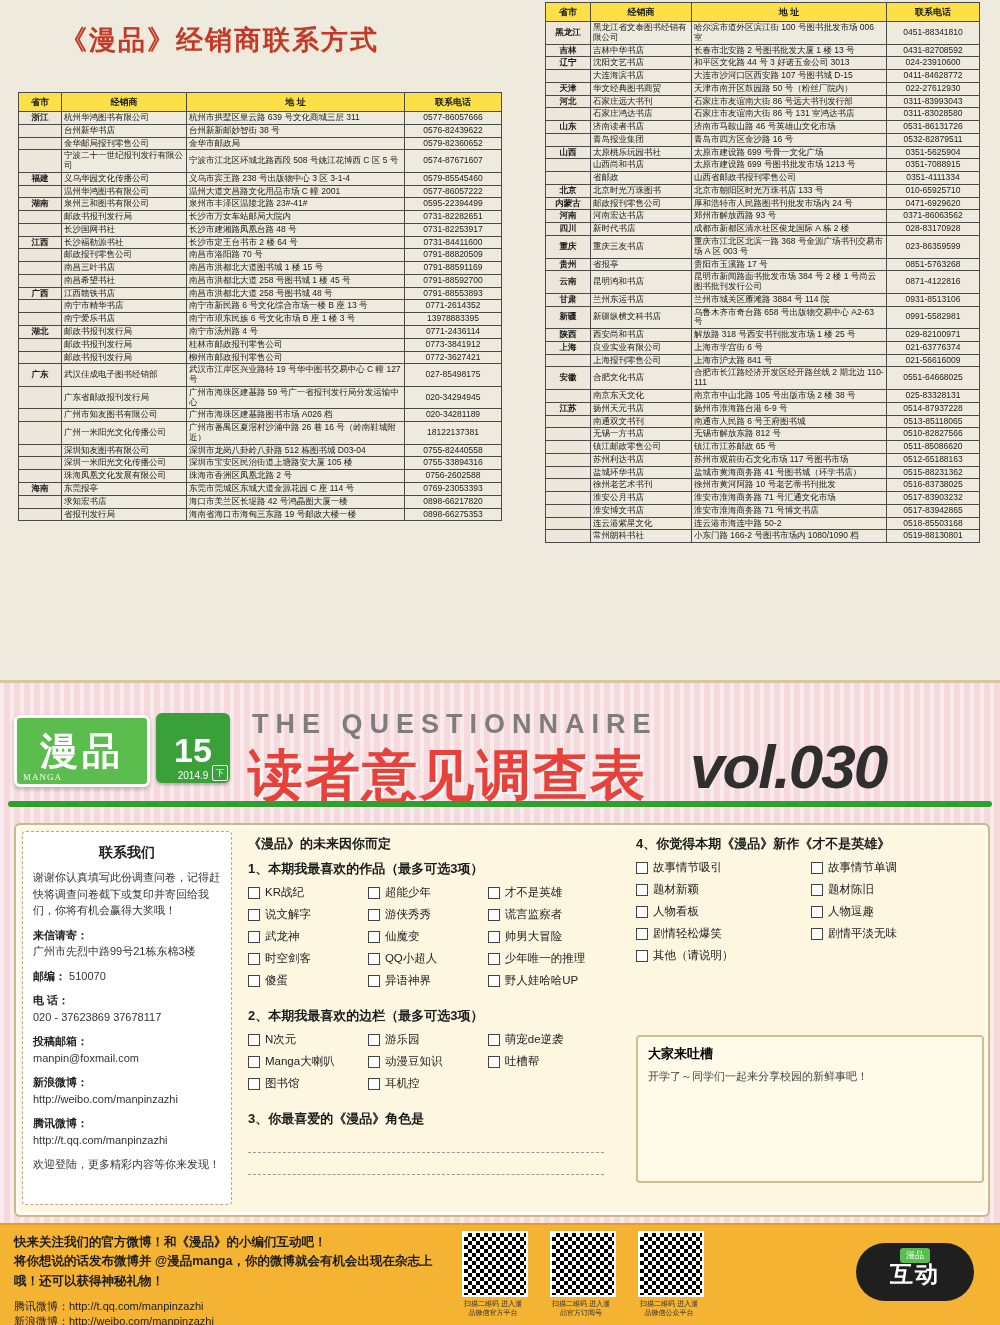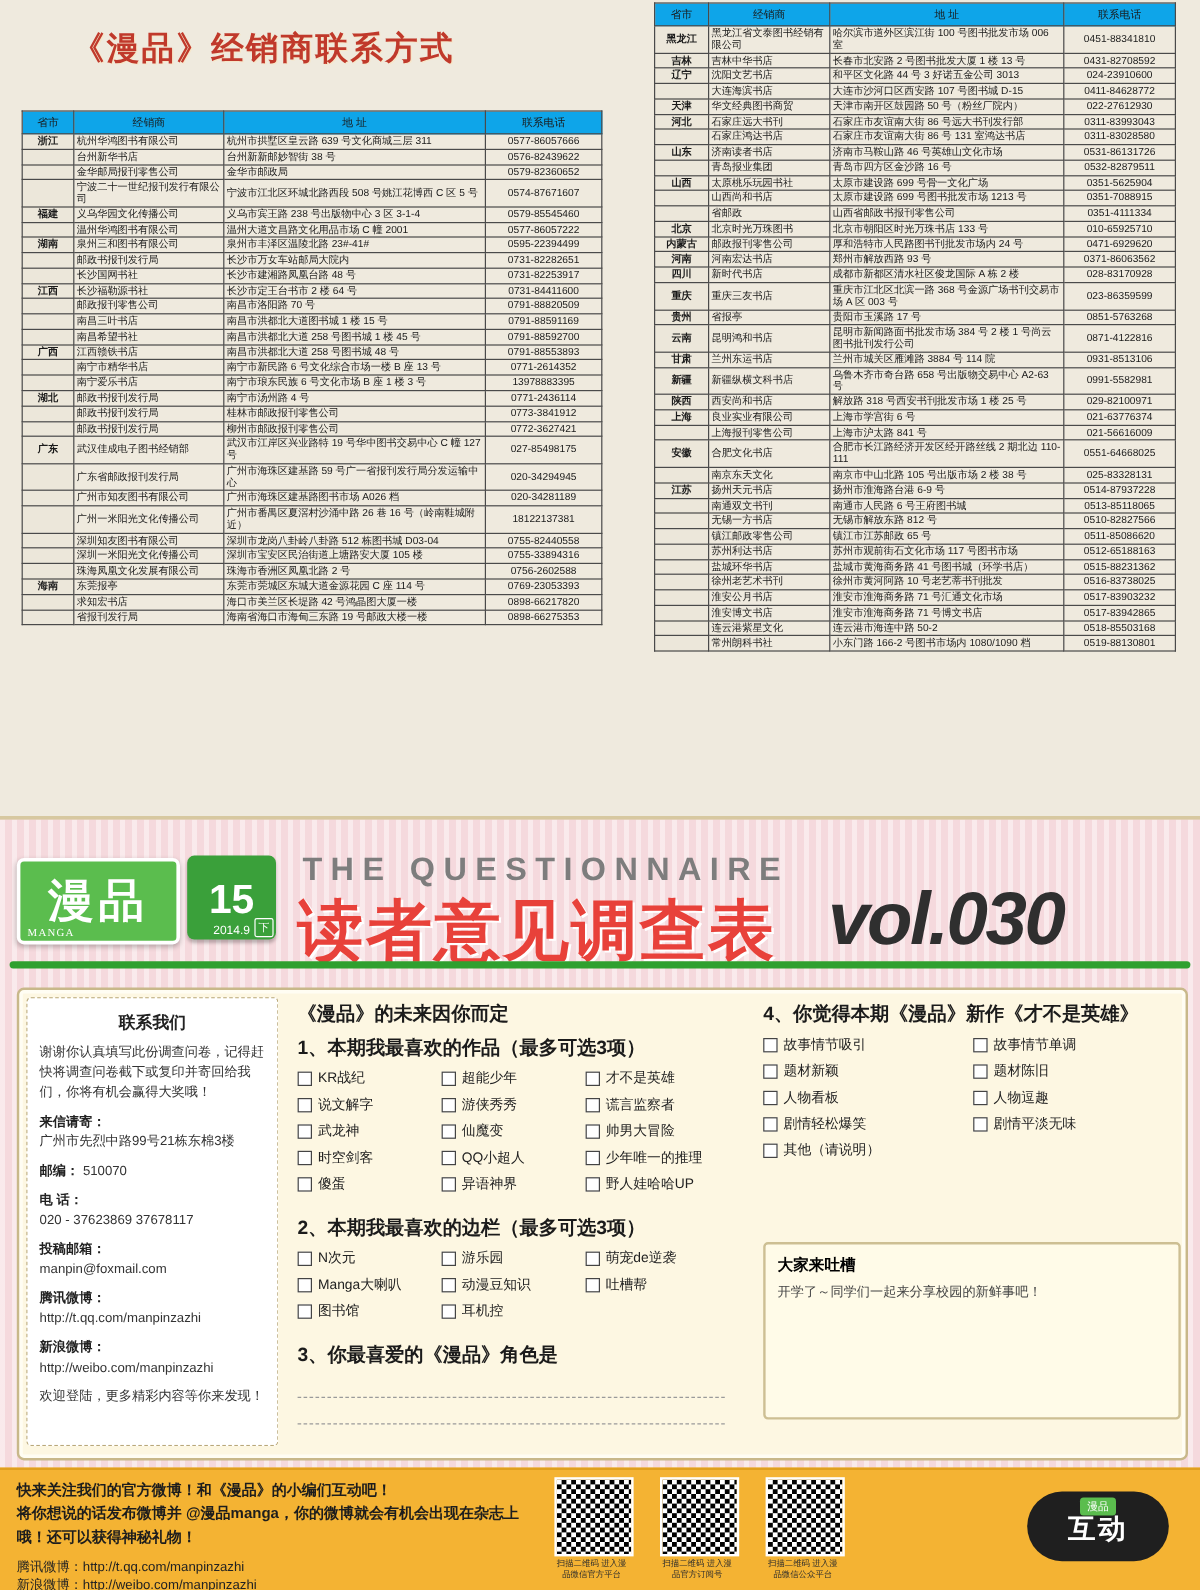--- a/index.html
+++ b/index.html
@@ -28,22 +28,22 @@
     color:#1a1a1a;
     table-layout:fixed;
   }
   table.dealer th,table.dealer td{
     border:1px solid #4a4a4a;
     padding:1px 2px;
     line-height:1.15;
     vertical-align:middle;
   }
   table.dealer th{
-    background:#0ea5e9;
-    font-weight:normal;
+    background:#fde047;
+    font-weight:bold;
     text-align:center;
     font-size:9px;
     height:16px;
   }
   td.prov{
     text-align:center;font-weight:bold;background:#ece7da;width:38px;
   }
   td.dealer-name{width:118px;}
   td.addr{width:210px;}
   td.tel{width:92px;text-align:center;}
@@ -130,21 +130,21 @@
   }
   .col-contact .blk{margin-bottom:8px;}
   .col-contact .lbl{font-weight:bold;color:#222;}
   .col-mid{
     position:absolute;left:232px;top:10px;width:360px;
   }
   .col-right{
     position:absolute;left:620px;top:10px;width:350px;
   }
   .q-head{
-    font-size:16px;font-weight:bold;color:#1b1b1b;margin:0 0 7px 0;
+    font-size:13px;font-weight:bold;color:#1b1b1b;margin:0 0 7px 0;
   }
   .opts{
     display:flex;flex-wrap:wrap;margin-bottom:12px;
   }
   .opt{
     width:33.3%;box-sizing:border-box;
     font-size:11.5px;color:#222;margin-bottom:7px;
     display:flex;align-items:center;
   }
   .opt .box{
@@ -659,26 +659,26 @@
       </div>
       <div class="blk">
         <span class="lbl">电  话：</span>
         <div>020 - 37623869  37678117</div>
       </div>
       <div class="blk">
         <span class="lbl">投稿邮箱：</span>
         <div>manpin@foxmail.com</div>
       </div>
       <div class="blk">
+        <span class="lbl">新浪微博：</span>
+        <div>http://weibo.com/manpinzazhi</div>
+      </div>
+      <div class="blk">
         <span class="lbl">腾讯微博：</span>
         <div>http://t.qq.com/manpinzazhi</div>
-      </div>
-      <div class="blk">
-        <span class="lbl">新浪微博：</span>
-        <div>http://weibo.com/manpinzazhi</div>
       </div>
       <div class="blk">欢迎登陆，更多精彩内容等你来发现！</div>
     </div>
 
     <div class="col-mid">
       <div class="q-head">《漫品》的未来因你而定</div>
       <div class="q-head">1、本期我最喜欢的作品（最多可选3项）</div>
       <div class="opts" id="q1-opts">
           <div class="opt">
             <span class="box"></span>

